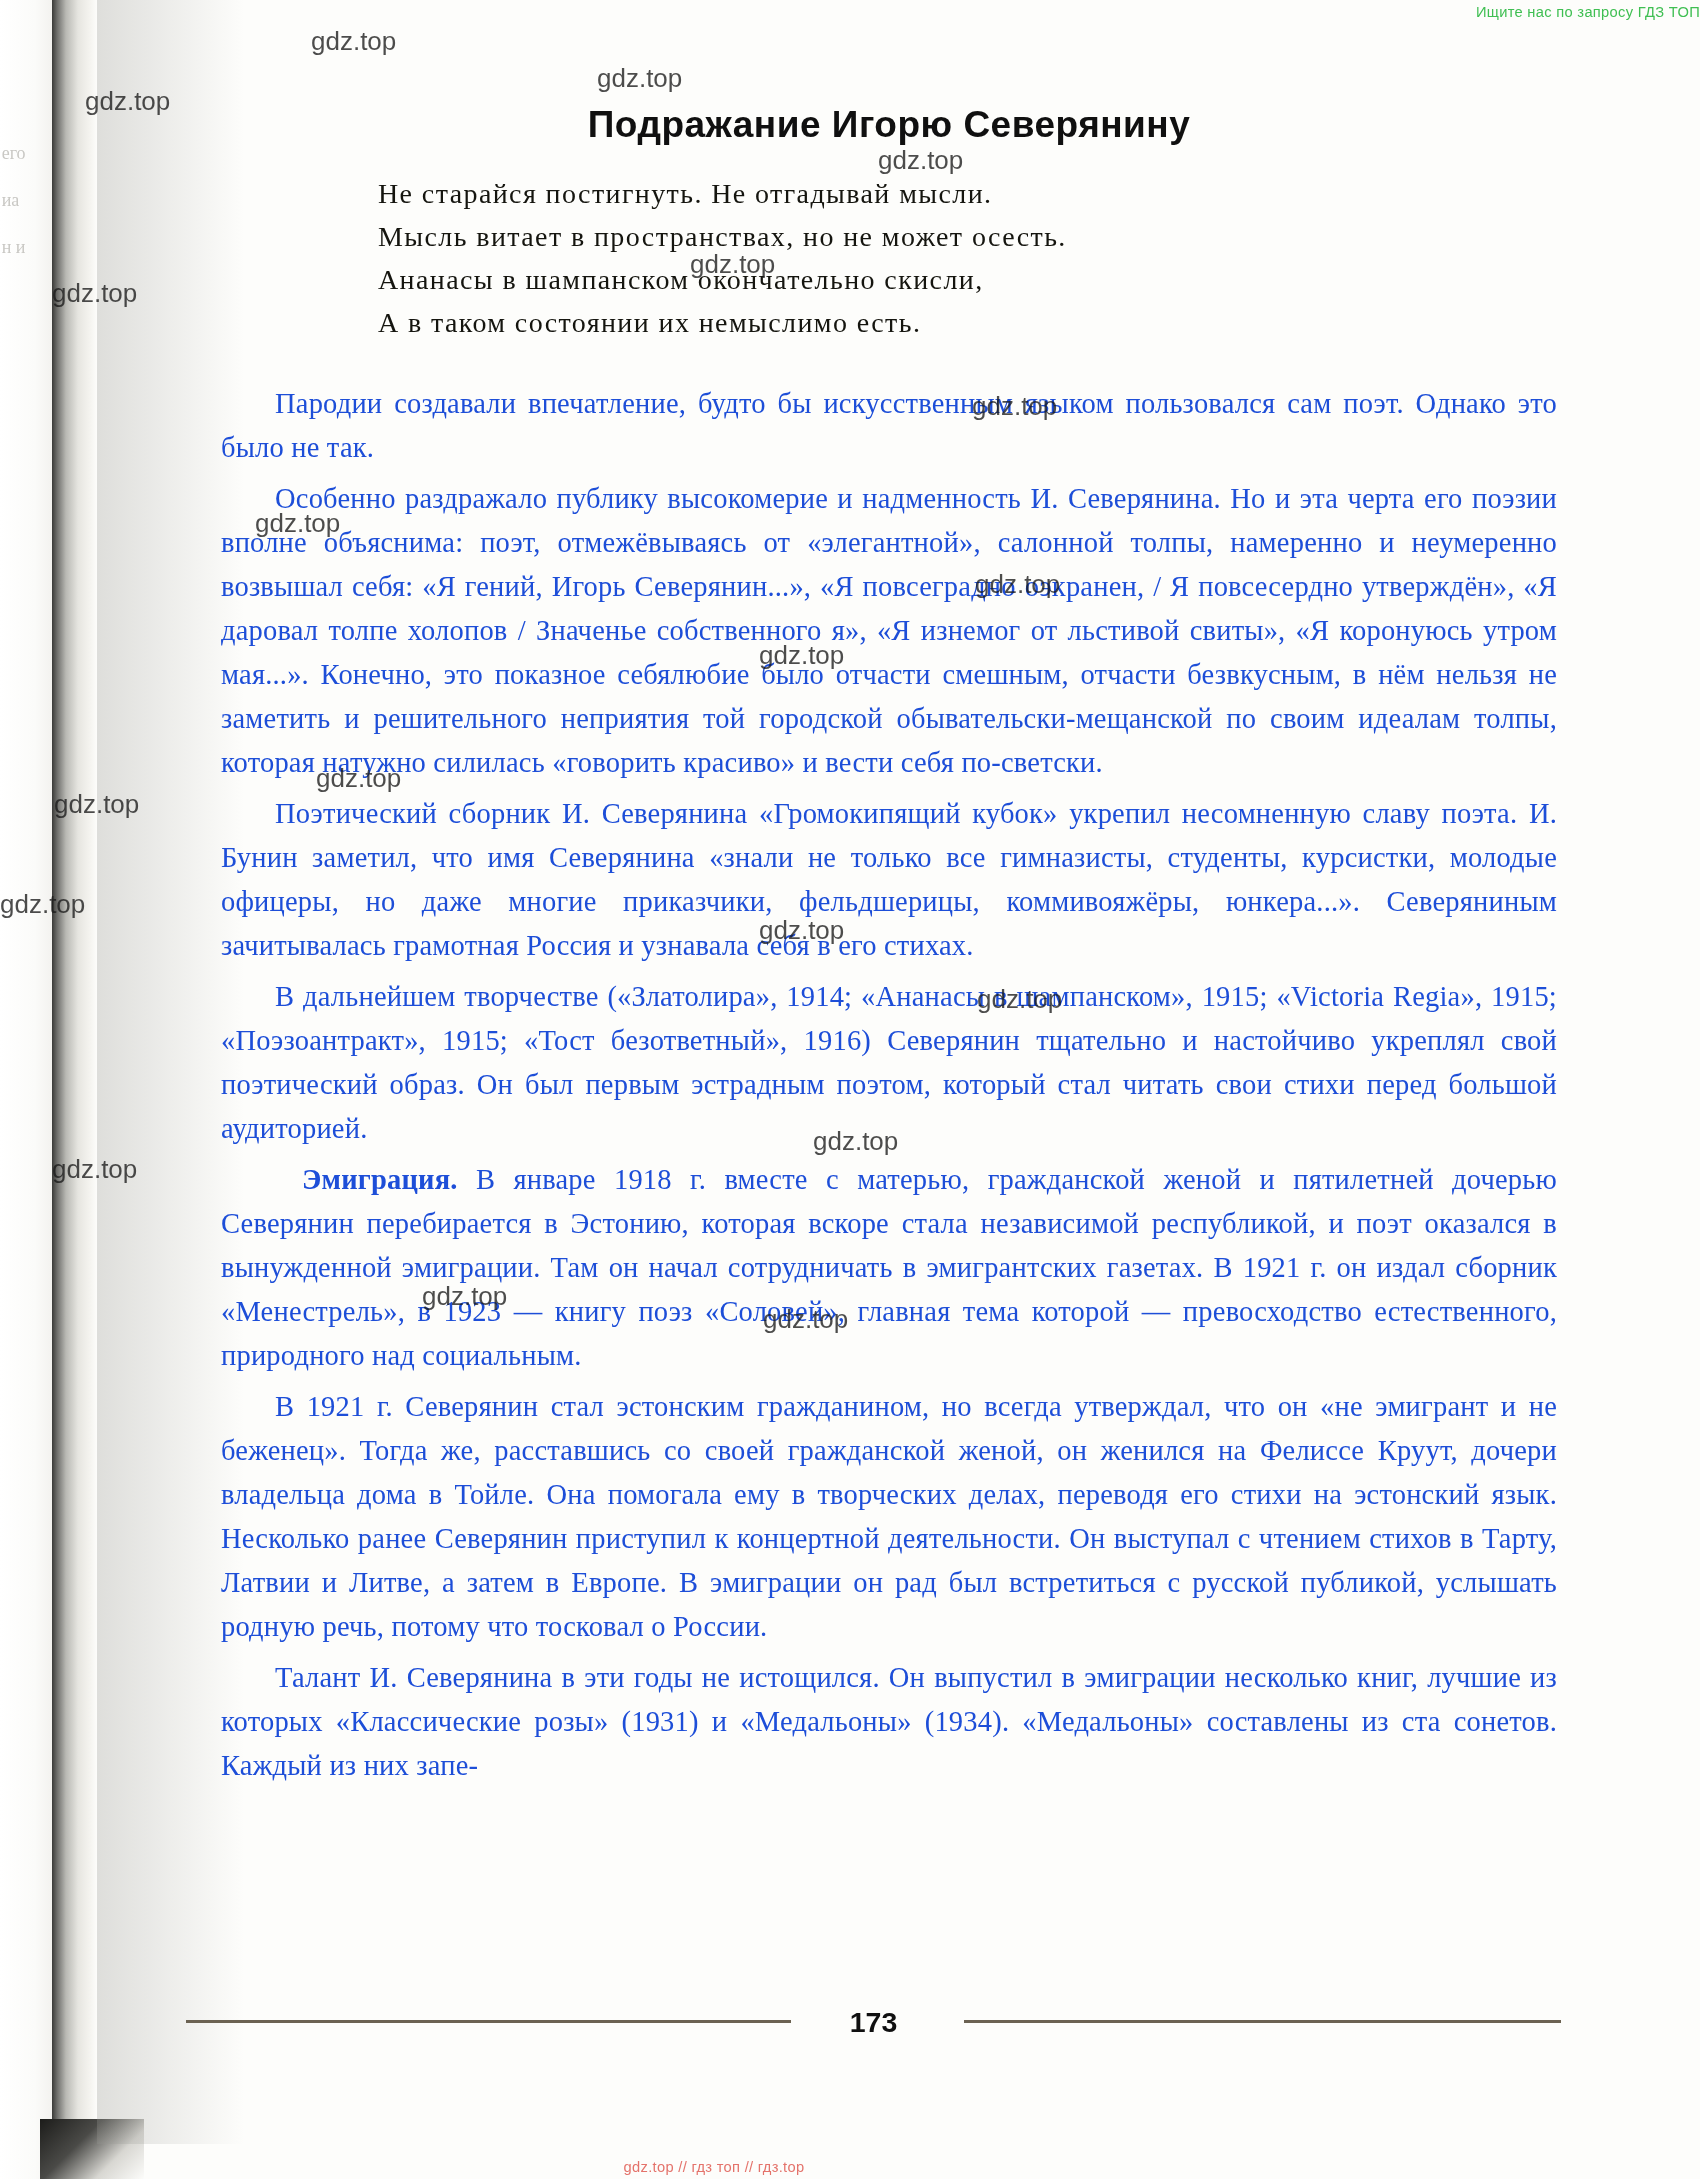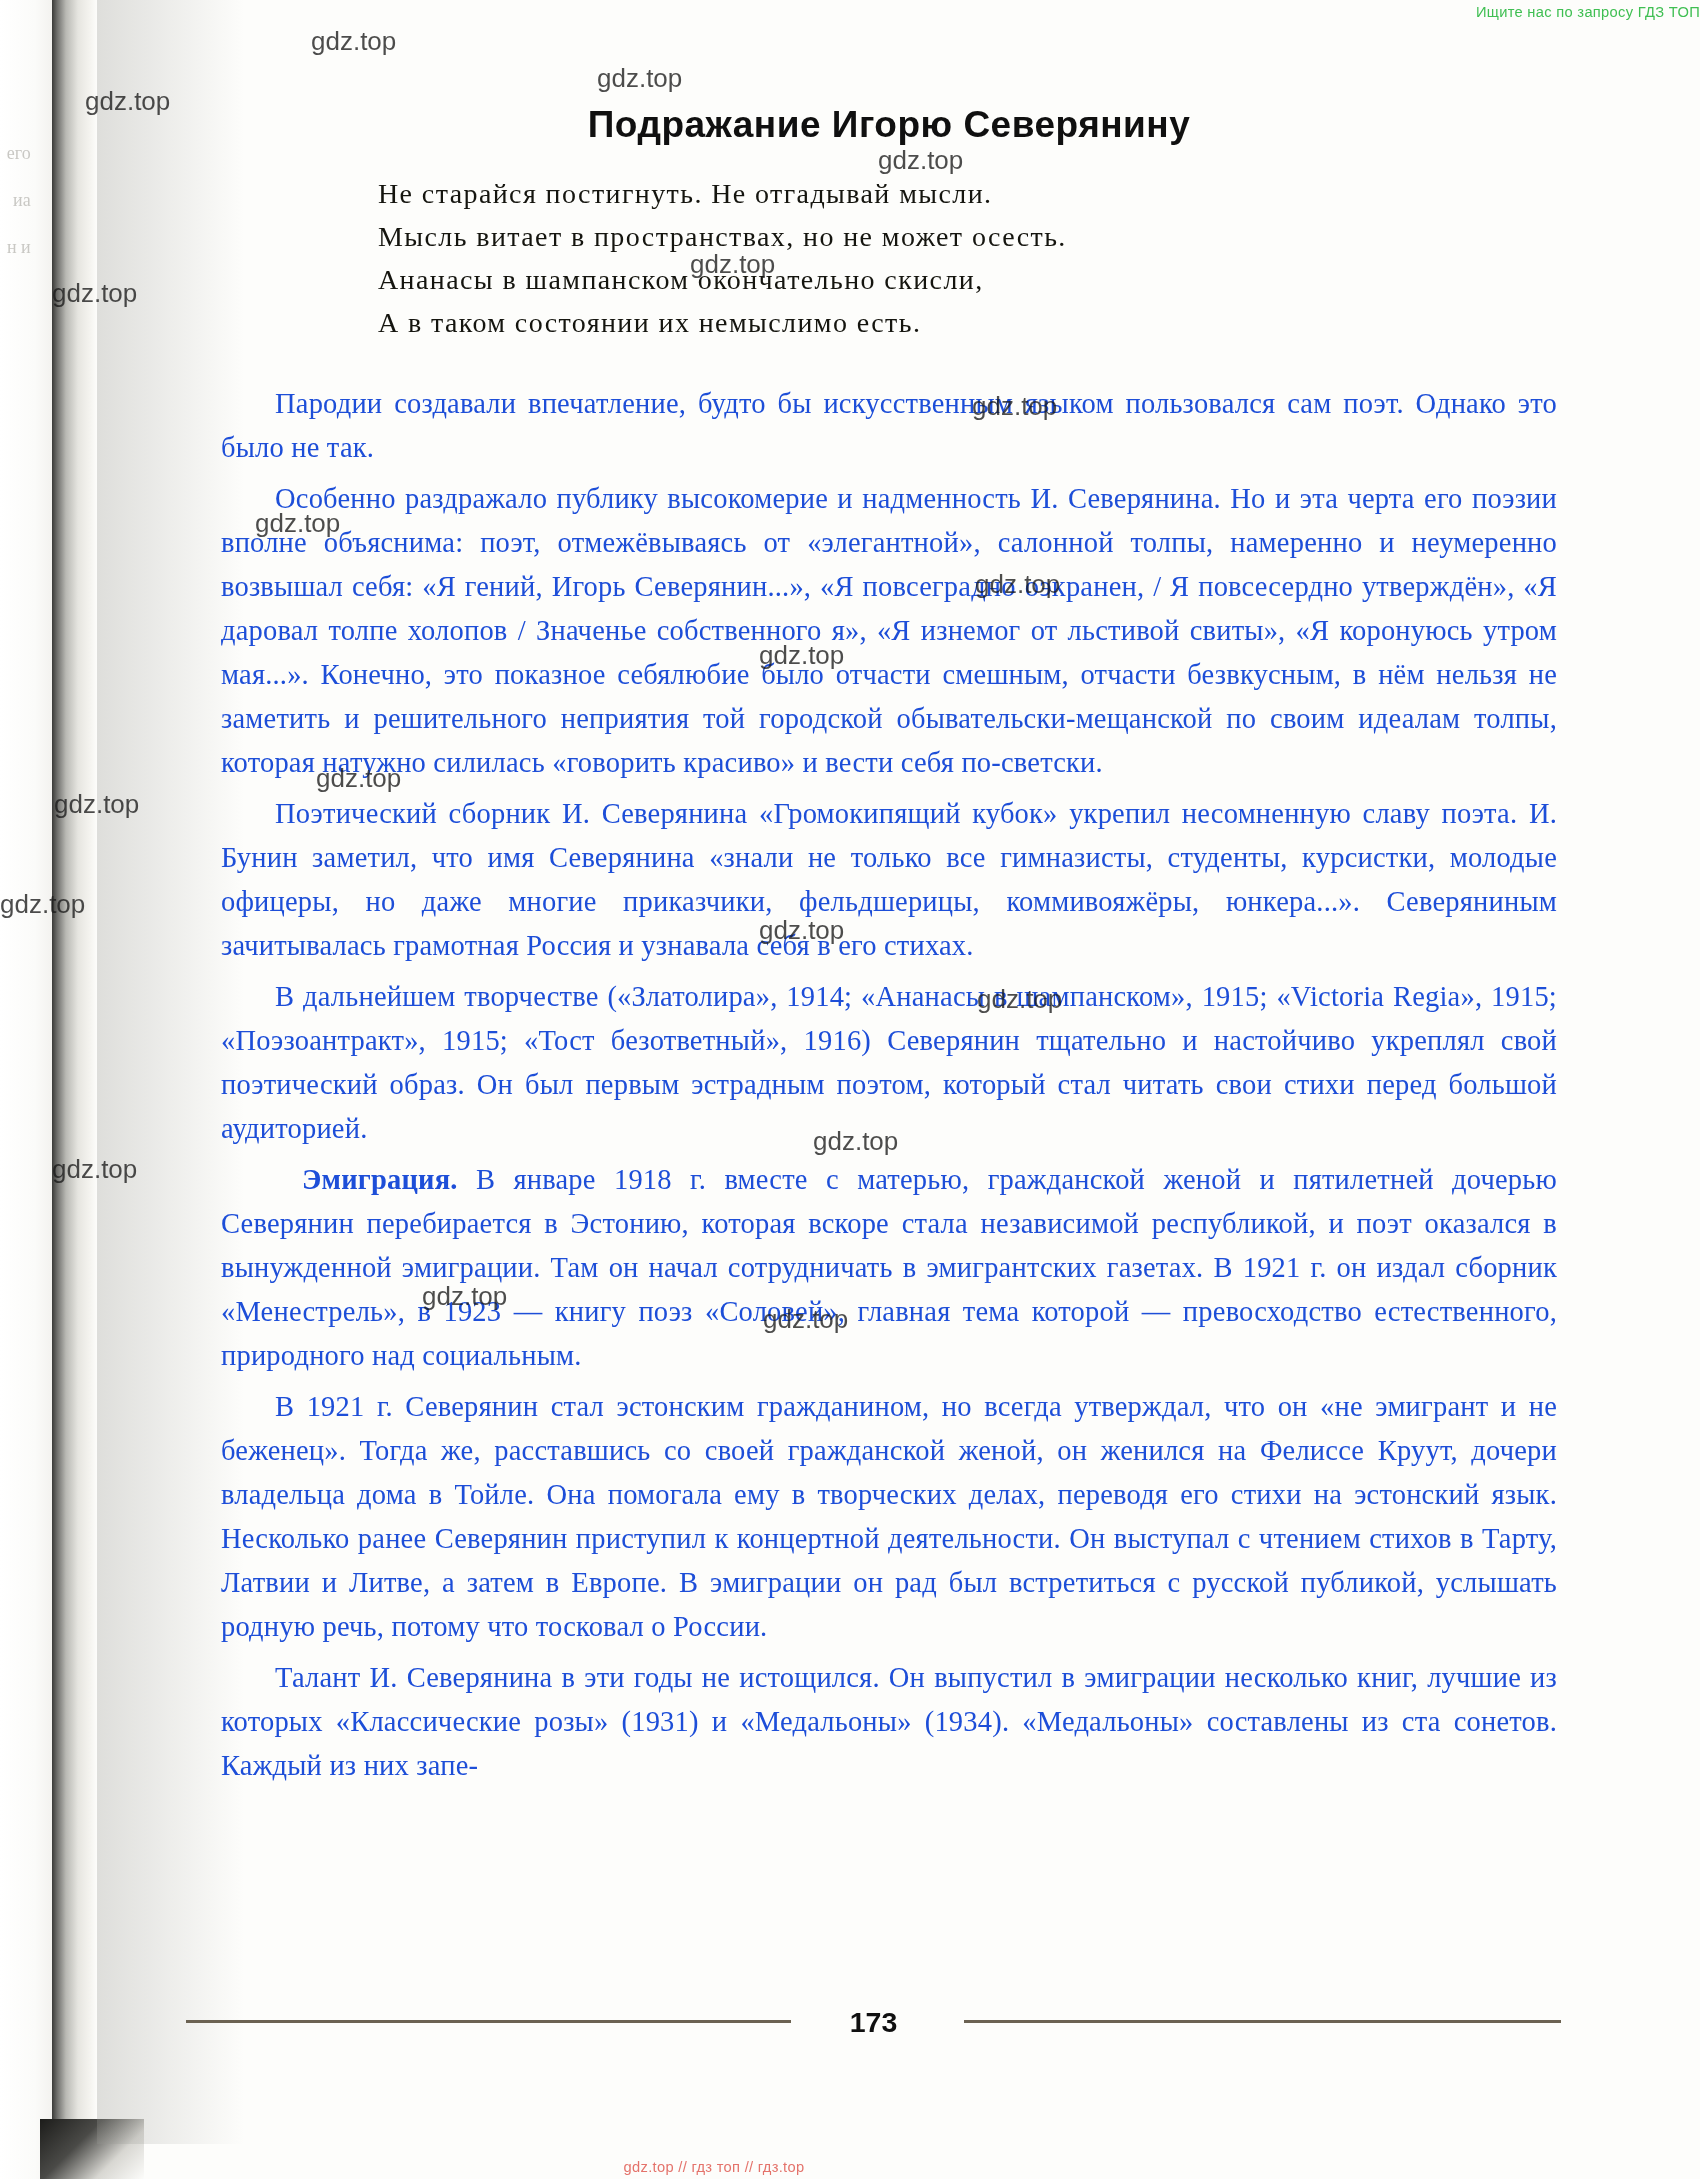--- a/index.html
+++ b/index.html
@@ -64,21 +64,21 @@
 
   
   .bleed {
     position: absolute;
     left: 1.7px;
     top: 130px;
     width: 29px;
     font-size: 18px;
     line-height: 47px;
     color: #c9c8c4;
-    text-align: right;
+    text-align: left;
     letter-spacing: 0px;
   }
 
   
   .content {
     position: absolute;
     left: 221px;
     top: 104px;
     width: 1336px;
   }

